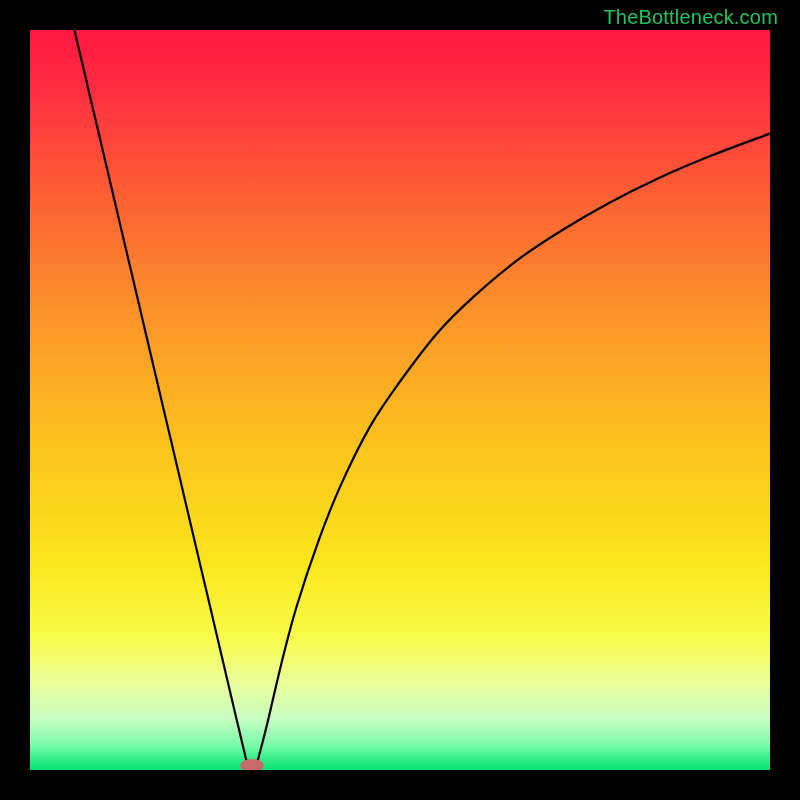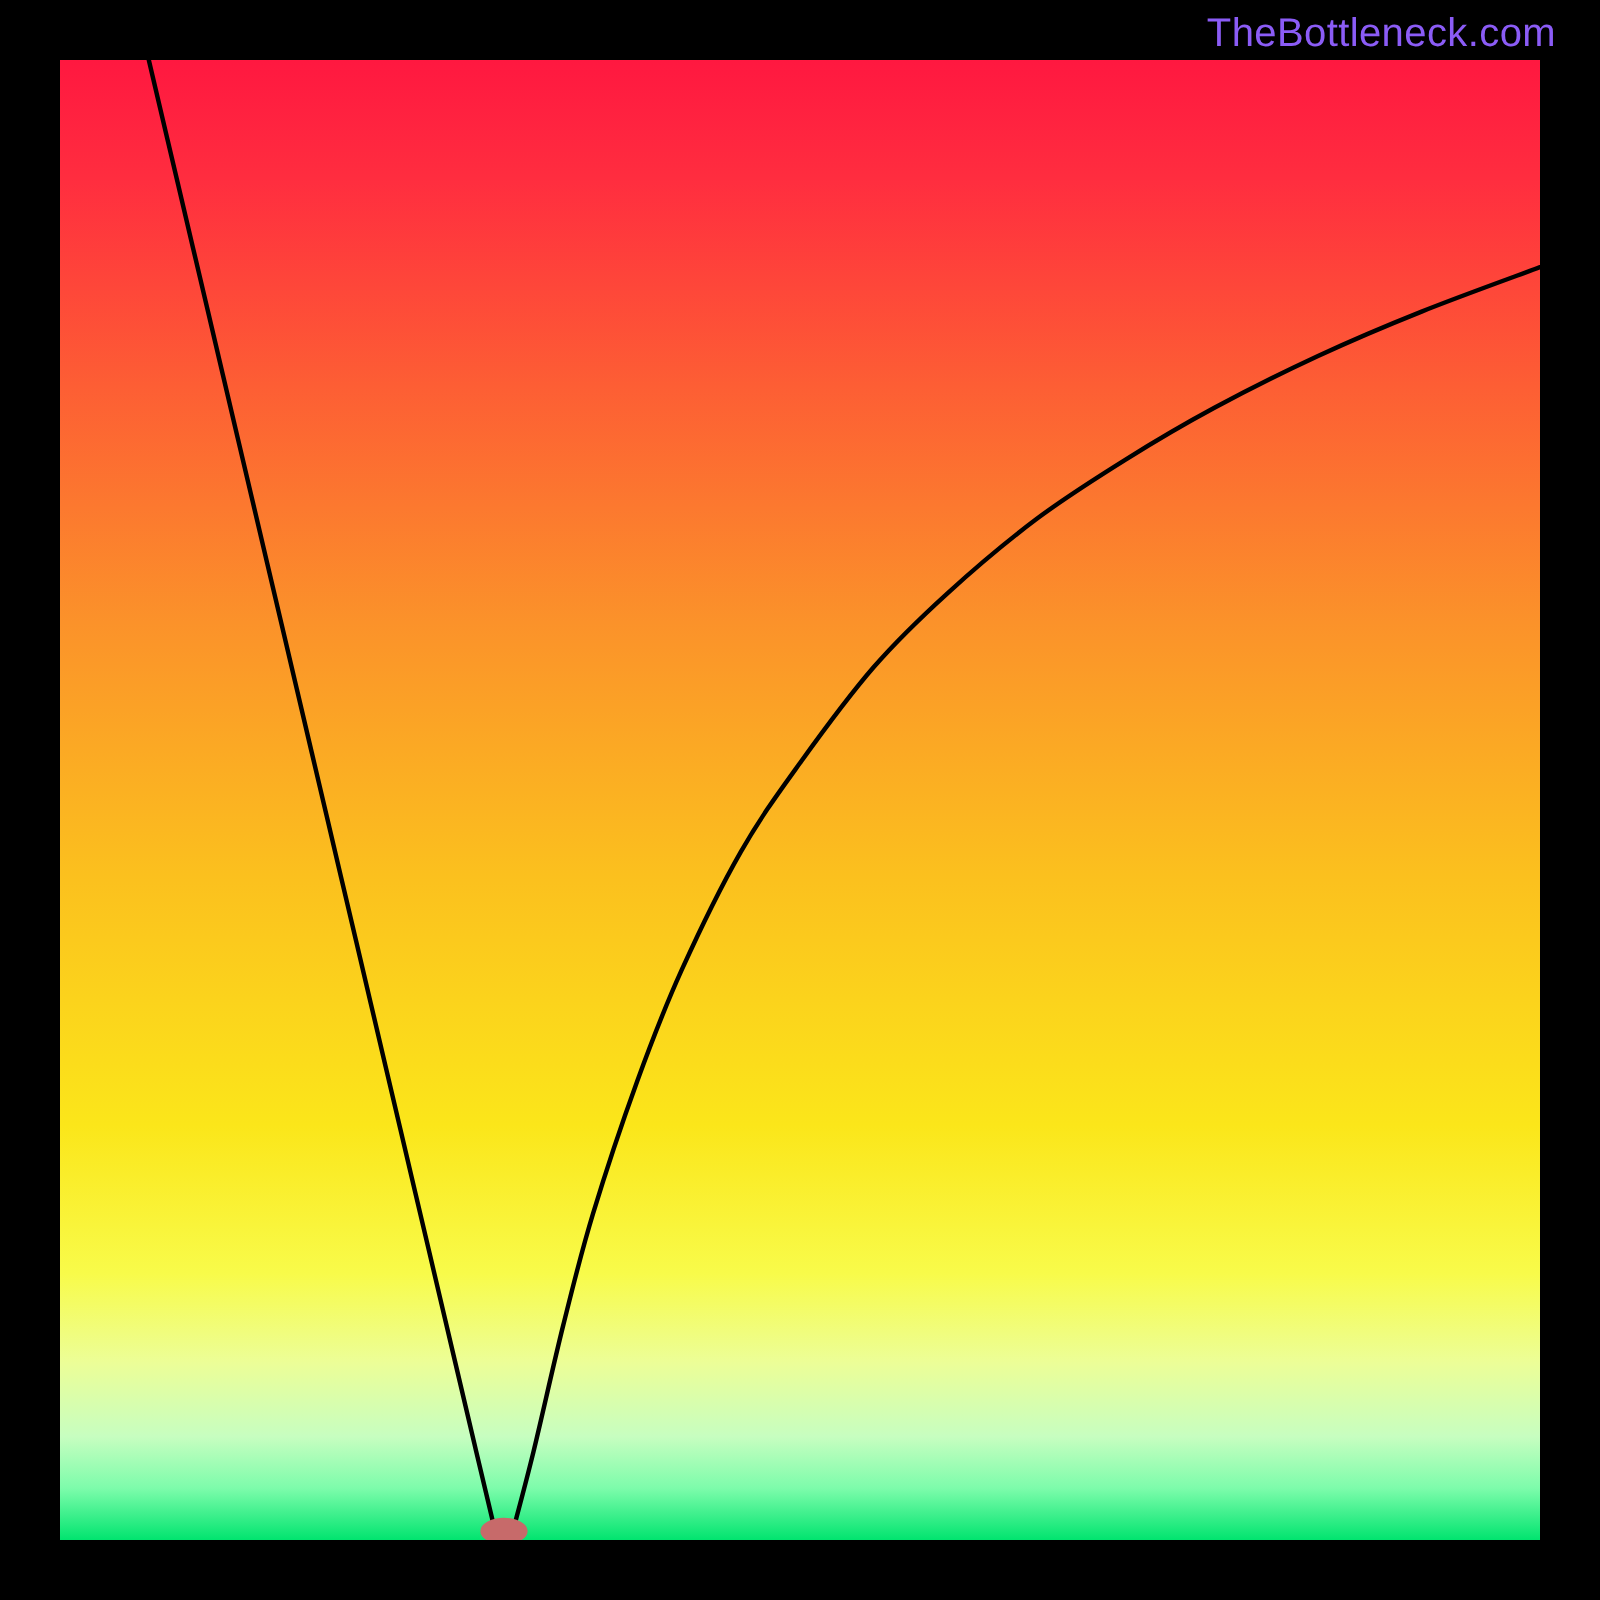--- a/index.html
+++ b/index.html
@@ -21,21 +21,21 @@
     position: absolute;
     left: 30px;
     top: 30px;
     width: 740px;
     height: 740px;
   }
   .watermark {
     position: absolute;
     top: 6px;
     right: 22px;
-    color: #8b5cf6;
+    color: #22c55e;
     font-size: 20px;
     font-weight: 500;
     letter-spacing: 0.2px;
   }
 </style>
 </head>
 <body>
 
 <div class="frame">
   <div class="watermark">TheBottleneck.com</div>

